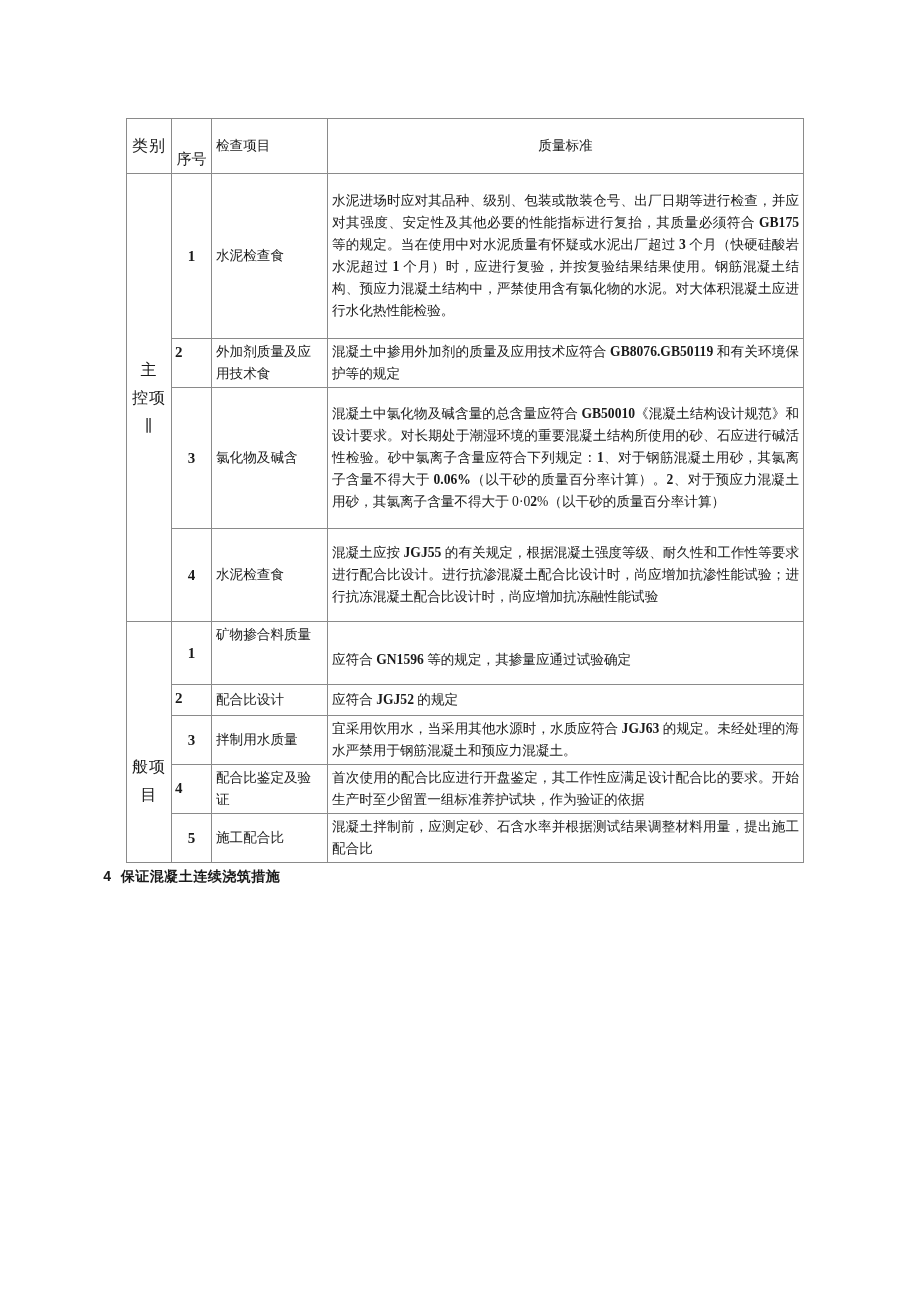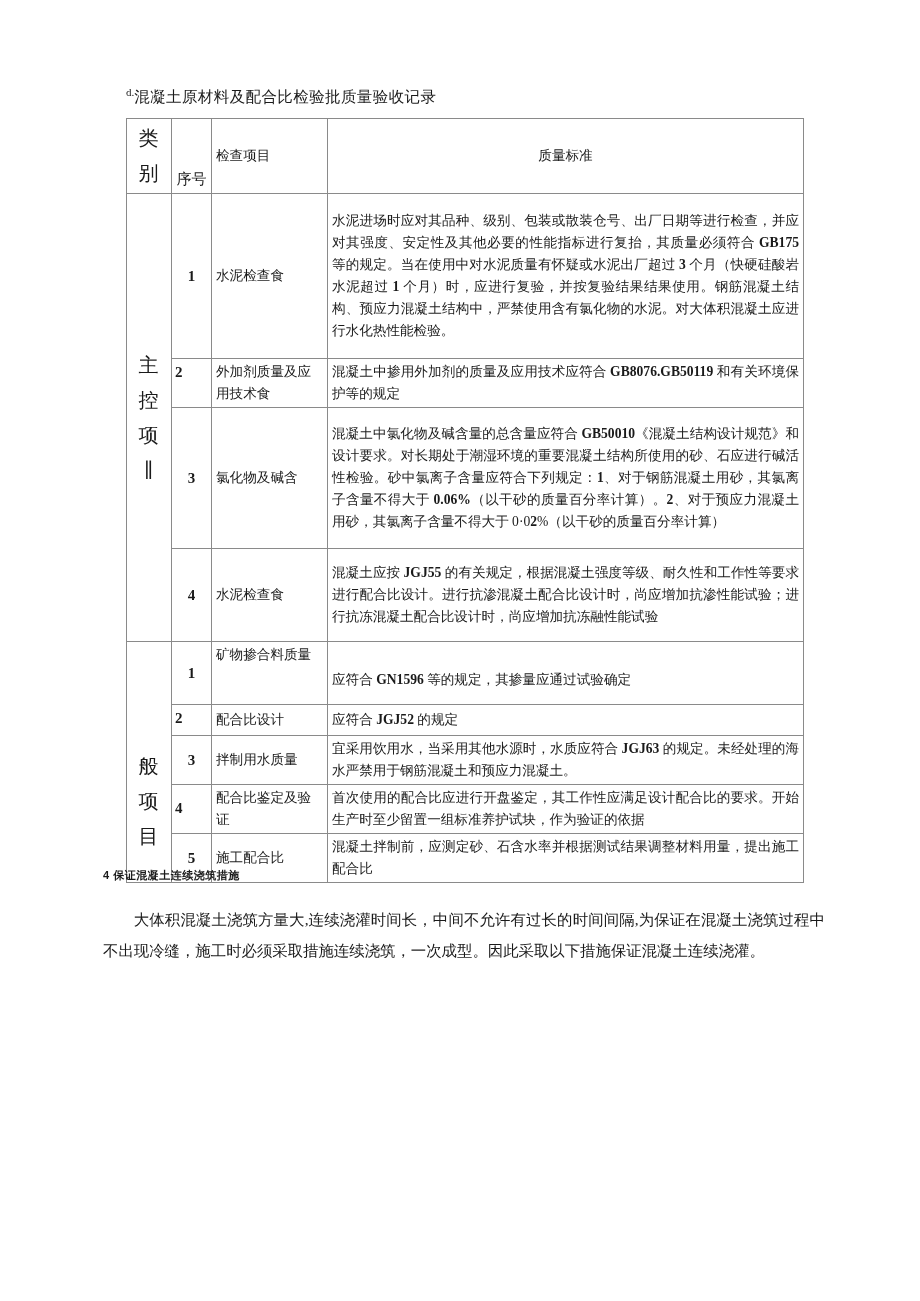--- a/index.html
+++ b/index.html
@@ -56,21 +56,21 @@
   }
   
   col.c-cat   { width: 45px; }
   col.c-no    { width: 40px; }
   col.c-item  { width: 116px; }
   col.c-std   { width: 476px; }
 
   td.cat {
     text-align: center;
     vertical-align: middle;
-    font-size: 20px;
+    font-size: 16px;
     line-height: 1.75;
     padding: 2px 6px;
     letter-spacing: 1px;
   }
   td.no {
     text-align: center;
     font-weight: bold;
     font-size: 15px;
     margin-top: 8px;
   }
@@ -89,23 +89,23 @@
     line-height: 1.62;
   }
   td.std.mid { vertical-align: middle; }
   b { font-weight: bold; }
 
   
   .section-heading {
     position: absolute;
     left: 103px;
     top: 868px;
-    font-size: 11px;
+    font-size: 14px;
     font-weight: bold;
-    font-family: Liberation Sans, sans-serif;
+    font-family: Liberation Mono, monospace;
     letter-spacing: 0.5px;
   }
   .body-block {
     position: absolute;
     left: 103px;
     top: 905px;
     width: 722px;
     font-size: 15.4px;
     line-height: 1.98;
     text-align: justify;
@@ -114,23 +114,20 @@
   .body-block p {
     margin: 0 0 0 0;
     text-indent: 2em;
   }
 </style>
 </head>
 <body>
 
 <div class="page">
 
-  <div class="doc-title">
-    <span class="marker">d.</span><span>混凝土原材料及配合比检验批质量验收记录</span>
-  </div>
 
   <table class="qtable">
     <colgroup>
       <col class="c-cat">
         <col class="c-no">
         <col class="c-item">
         <col class="c-std">
     </colgroup>
     <tbody>
 
@@ -199,16 +196,15 @@
       </tr>
     </tbody>
   </table>
 
   <div class="section-heading">
     <span>4</span>
     <span>保证混凝土连续浇筑措施</span>
   </div>
 
   <div class="body-block">
-    <p>大体积混凝土浇筑方量大,连续浇灌时间长，中间不允许有过长的时间间隔,为保证在混凝土浇筑过程中不出现冷缝，施工时必须采取措施连续浇筑，一次成型。因此采取以下措施保证混凝土连续浇灌。</p>
   </div>
 
 </div>
 
 </body></html>

